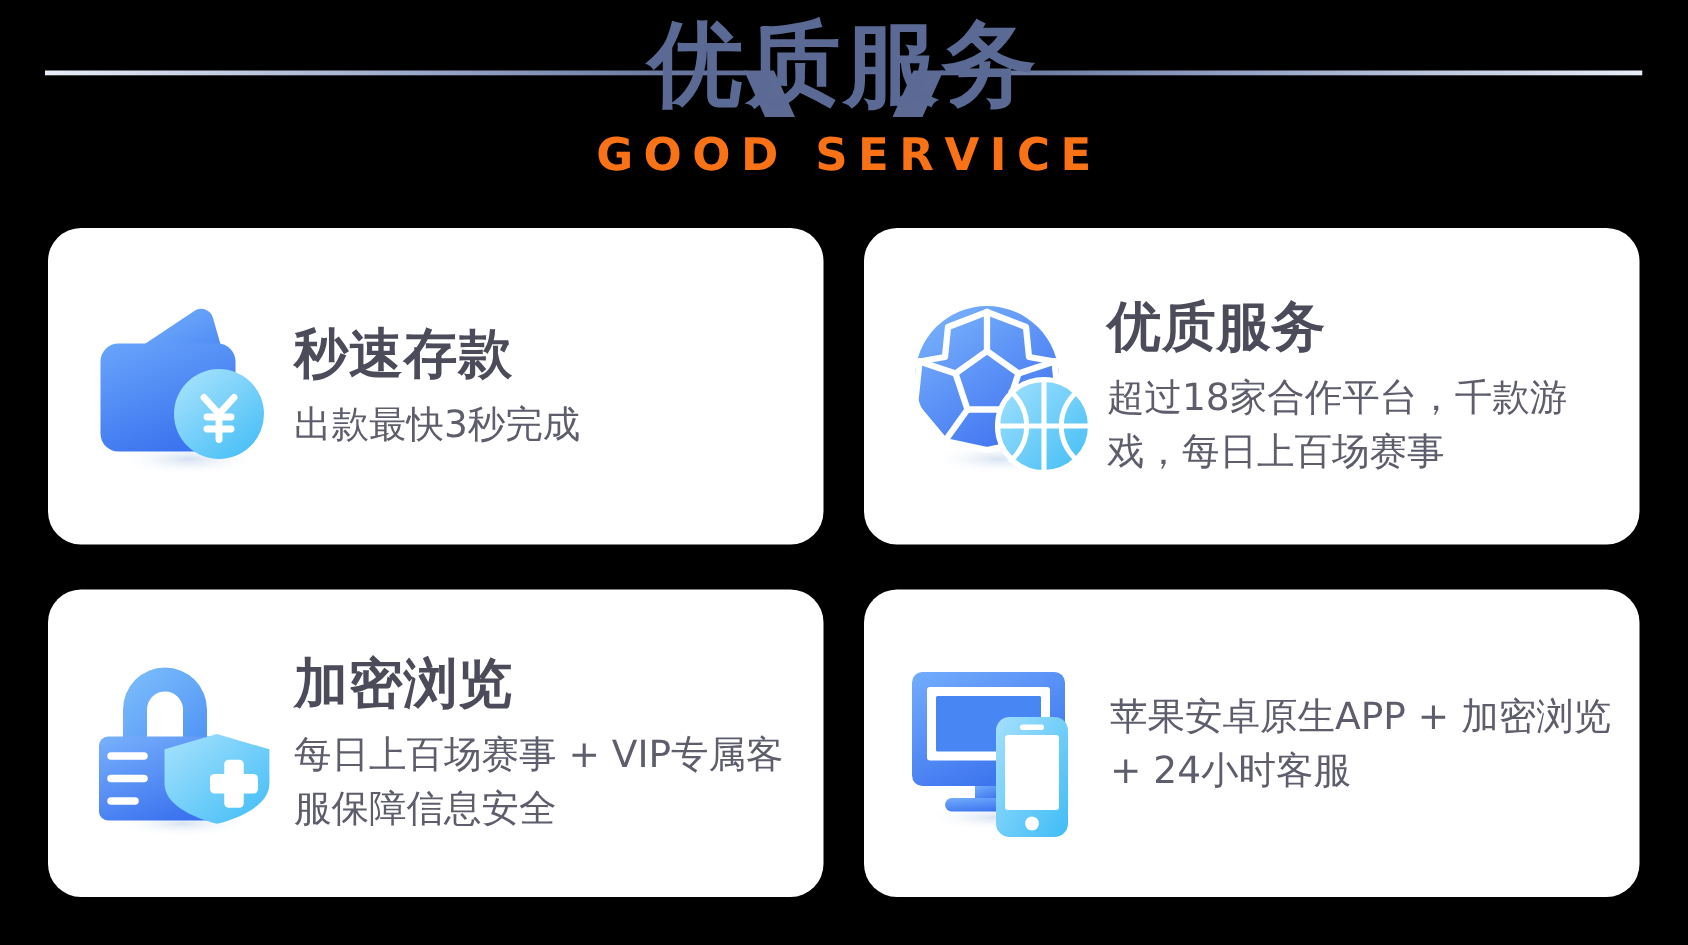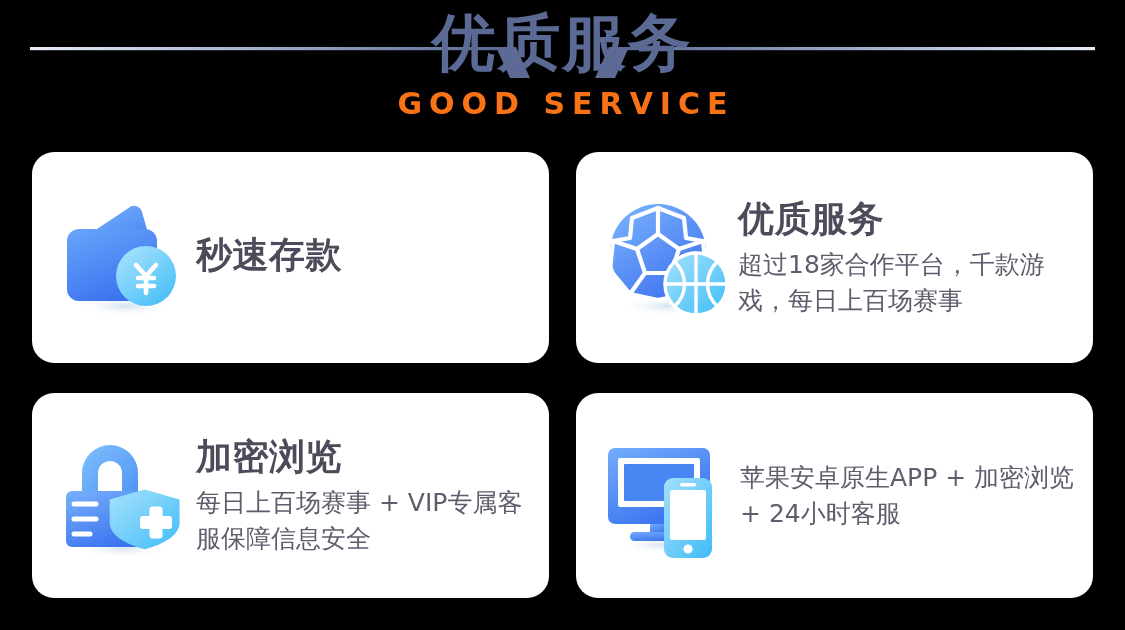--- a/index.html
+++ b/index.html
@@ -146,20 +146,21 @@
           <g fill="none" stroke="#ffffff" stroke-width="4.6" stroke-linecap="round">
             <path d="M76 73 L86 84 L96 73"></path>
             <path d="M78 86 L94 86"></path>
             <path d="M78 94 L94 94"></path>
             <path d="M86 84 L86 101"></path>
           </g>
         </svg>
       </div>
       <div class="card-text">
         <div class="card-title">秒速存款</div>
+        <div class="card-desc">出款最快3秒完成</div>
       </div>
     </div>
 
     <div class="card card-2">
       <div class="card-icon">
         <svg width="128" height="128" viewBox="0 0 128 128">
           <defs>
             <linearGradient id="sball" x1="0.1" y1="0" x2="0.8" y2="1">
               <stop offset="0" stop-color="#7ab4fc"></stop>
               <stop offset="1" stop-color="#3d6ff0"></stop>

